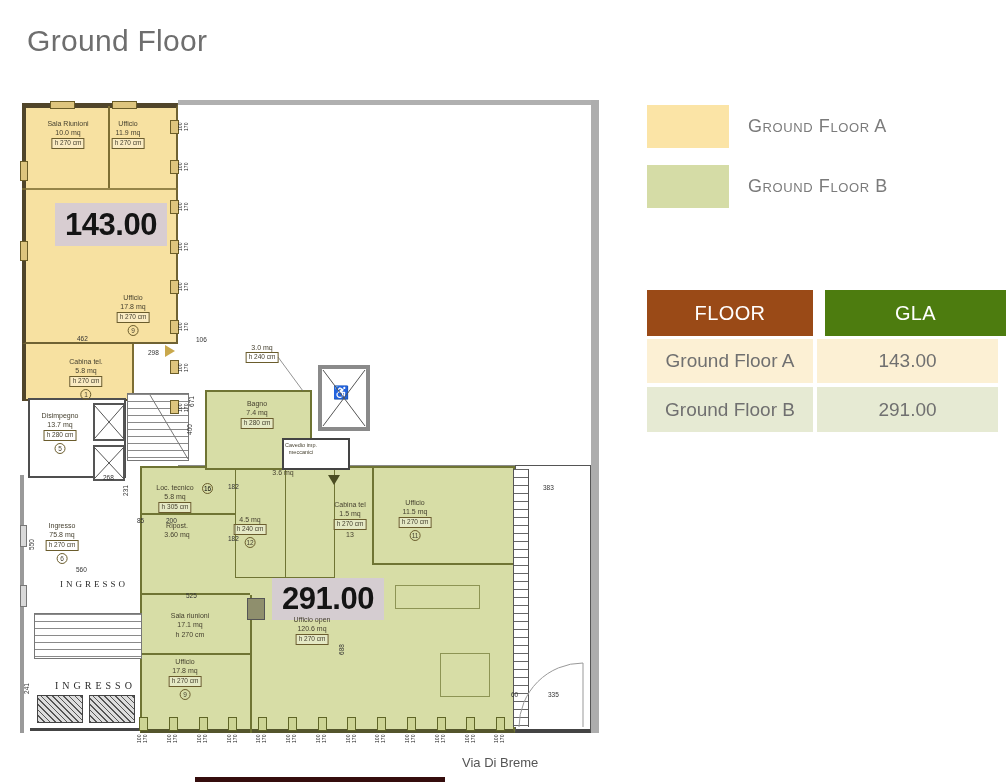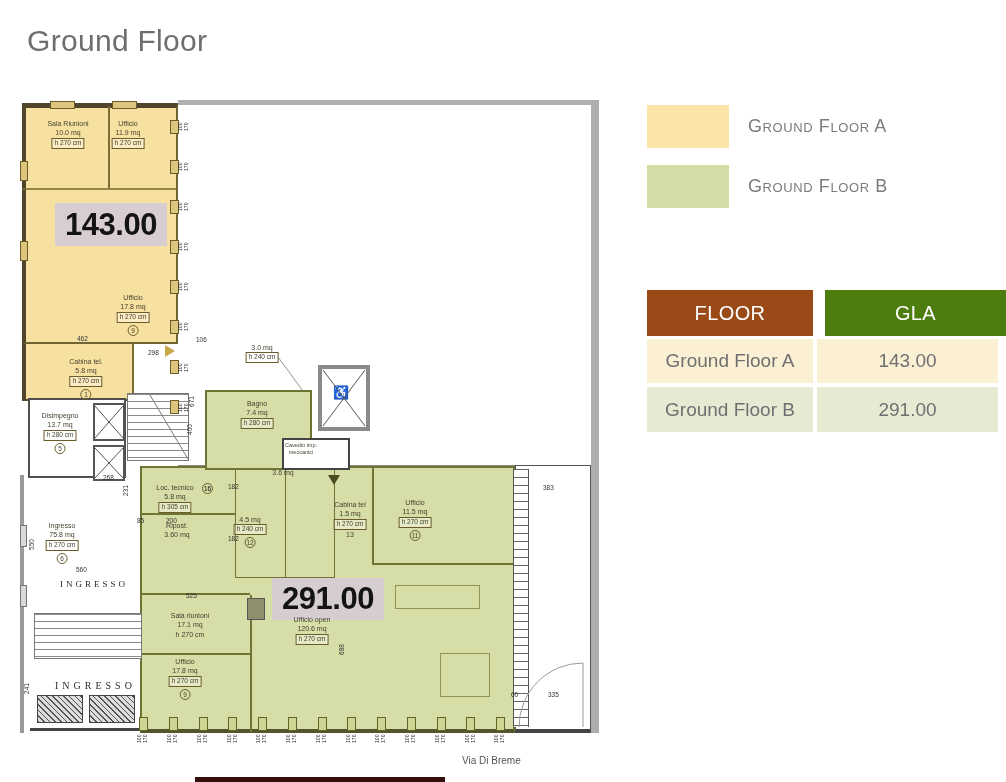--- a/index.html
+++ b/index.html
@@ -46,21 +46,21 @@
   #winR .tick{width:9px;height:14px}
   #winB{display:flex;justify-content:space-between}
   #winB .win{display:flex;flex-direction:column;align-items:center;width:11px;gap:2px}
   #winB .tick{width:9px;height:14px;background:#cdd494;border-color:#5f6526}
   .stick{background:#d9d9d9;border:1px solid #777}
   .arrowD{width:0;height:0;border-left:6px solid transparent;border-right:6px solid transparent;
     border-top:10px solid #4b4d22}
   .arrowR{width:0;height:0;border-top:6px solid transparent;border-bottom:6px solid transparent;
     border-left:10px solid #c9a84c}
   #caption{font-size:16px;font-weight:bold;color:#1c1c1c;letter-spacing:.3px}
-  #street{font-size:10px;color:#555}
+  #street{font-size:13px;color:#555}
 </style>
 </head>
 <body>
 
 <div class="abs" id="title">Ground Floor</div>
 
 <div class="abs swatch" style="left:647px;top:105px;background:#FBE4A6"></div>
 <div class="abs leglab" style="left:748px;top:105px">Ground Floor A</div>
 <div class="abs swatch" style="left:647px;top:165px;background:#D5DCA6"></div>
 <div class="abs leglab" style="left:748px;top:165px">Ground Floor B</div>

